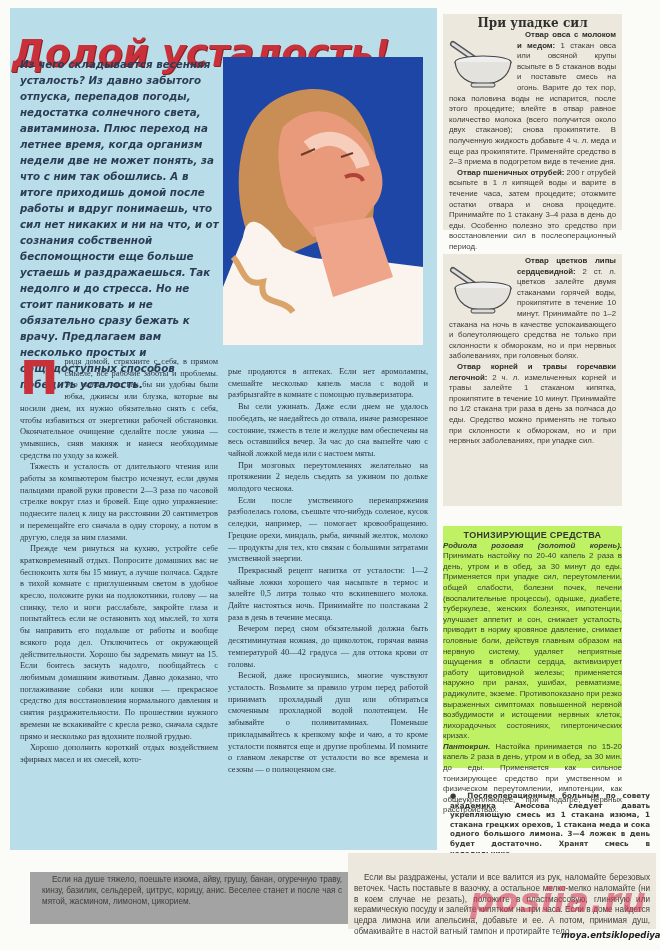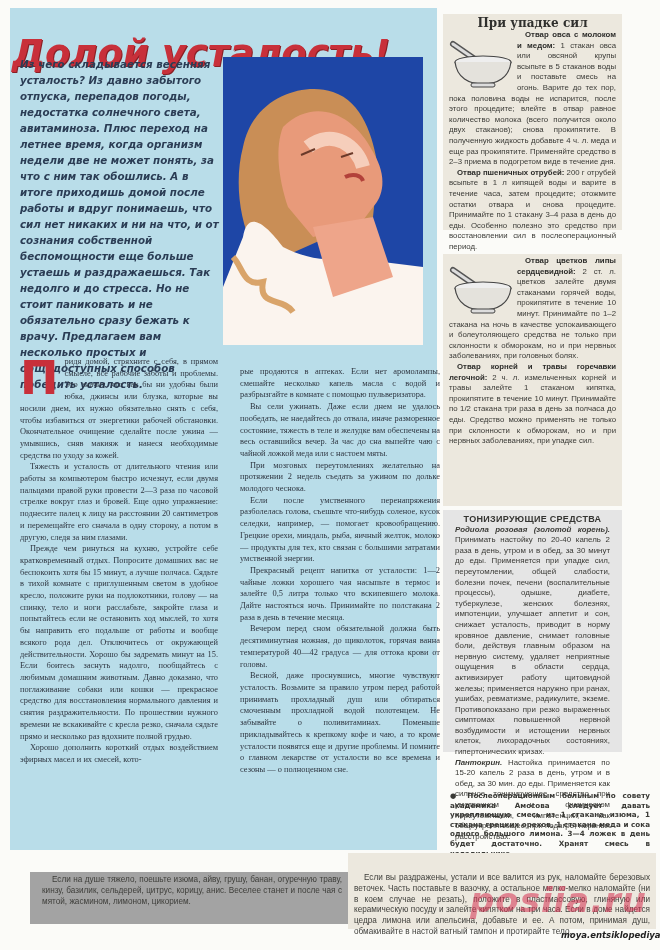--- a/index.html
+++ b/index.html
@@ -5,31 +5,31 @@
   html,body{margin:0;padding:0;}
   body{width:660px;height:950px;background:#fbfbf8;position:relative;overflow:hidden;font-family:"Liberation Sans",sans-serif;color:#2a2f36;}
   .left-panel{position:absolute;left:10px;top:8px;width:427px;height:842px;background:#b9dde9;}
   .title{position:absolute;left:12px;top:6px;width:420px;font-family:"DejaVu Sans",sans-serif;font-weight:bold;font-style:italic;font-size:37px;color:#c8303a;letter-spacing:0px;line-height:46px;text-shadow:1px 1px 0 #8a1f25;}
   .intro{position:absolute;left:20px;top:56px;width:200px;font-family:"DejaVu Sans",sans-serif;font-style:italic;font-weight:bold;font-size:10.3px;line-height:16px;color:#2b3d55;}
   .photo{position:absolute;left:223px;top:57px;width:200px;height:288px;overflow:hidden;background:#1e46a6;}
   .body-col{position:absolute;font-family:"Liberation Serif",serif;font-size:8.4px;line-height:11.7px;color:#2e3540;text-align:justify;}
   .body-col p{margin:0 0 0 0;text-indent:10px;}
   .body-col p.first{text-indent:0;}
   .col1{left:20px;top:356px;width:198px;}
-  .col2{left:228px;top:366px;width:200px;margin-left:12px;}
+  .col2{left:228px;top:366px;width:200px;}
   .dropcap{float:left;font-family:"DejaVu Sans",sans-serif;font-weight:bold;font-size:46px;line-height:40px;color:#c8303a;margin:2px 6px 0 0;}
   .right-col{position:absolute;left:443px;top:14px;width:179px;}
   .box{background:#ece8de;padding:2px 6px 4px 6px;font-family:"Liberation Sans",sans-serif;font-size:7.8px;line-height:10.6px;color:#3a3a36;text-align:justify;}
   .box h3{margin:0;font-family:"DejaVu Serif",serif;font-weight:bold;font-size:12px;line-height:14px;text-align:center;color:#2f2f2d;}
   .box p{margin:0;text-indent:8px;}
   .box b{color:#2c2c2a;}
   .mortar{float:left;width:64px;height:58px;margin:2px 4px 0 0;}
   .box1{height:210px;}
   .box2{margin-top:24px;height:246px;}
-  .tonic{margin-top:4px;background:#e5e5e5;padding:4px 12px;font-size:7.9px;line-height:10.6px;color:#3a3a36;text-align:justify;height:234px;}
+  .tonic{margin-top:20px;background:#bef264;padding:4px 0;font-size:7.9px;line-height:10.6px;color:#3a3a36;text-align:justify;height:234px;}
   .tonic h4{margin:0;text-align:center;font-size:9px;font-weight:bold;color:#353532;letter-spacing:.3px;}
   .tonic p{margin:0;}
   .tonic i{font-weight:bold;}
   .amosov{position:absolute;left:450px;top:791px;width:200px;font-family:"DejaVu Sans",sans-serif;font-size:7.2px;line-height:9.6px;font-weight:bold;color:#3a3a36;text-align:justify;}
   .bottom-left{position:absolute;left:30px;top:872px;width:300px;height:46px;background:#a3a3a3;padding:3px 12px;font-size:8.2px;line-height:10.8px;color:#3e3e3a;text-align:justify;text-indent:10px;}
   .bottom-right{position:absolute;left:348px;top:853px;width:308px;height:76px;background:#ece8de;padding:20px 6px;font-size:8.2px;line-height:10.8px;color:#3e3e3a;text-align:justify;text-indent:10px;box-sizing:border-box;}
   .watermark{position:absolute;left:470px;top:880px;font-family:"DejaVu Sans",sans-serif;font-style:italic;font-weight:bold;font-size:34px;color:rgba(214,48,80,.55);letter-spacing:1px;}
   .source{position:absolute;left:561px;top:930px;font-family:"DejaVu Sans",sans-serif;font-style:italic;font-weight:bold;font-size:8.5px;color:#222;}
 </style>
 </head>

